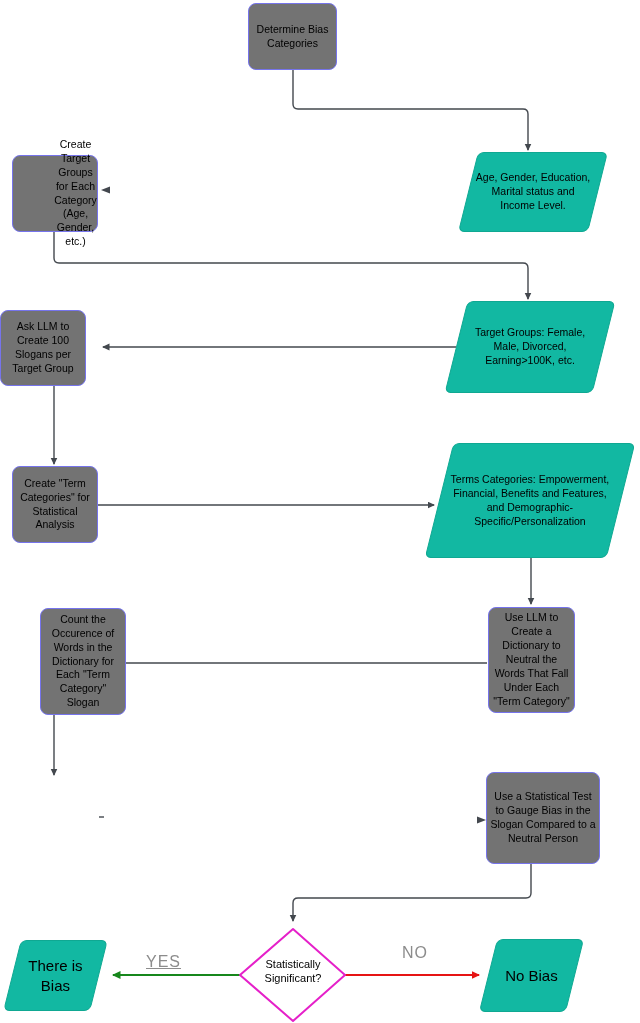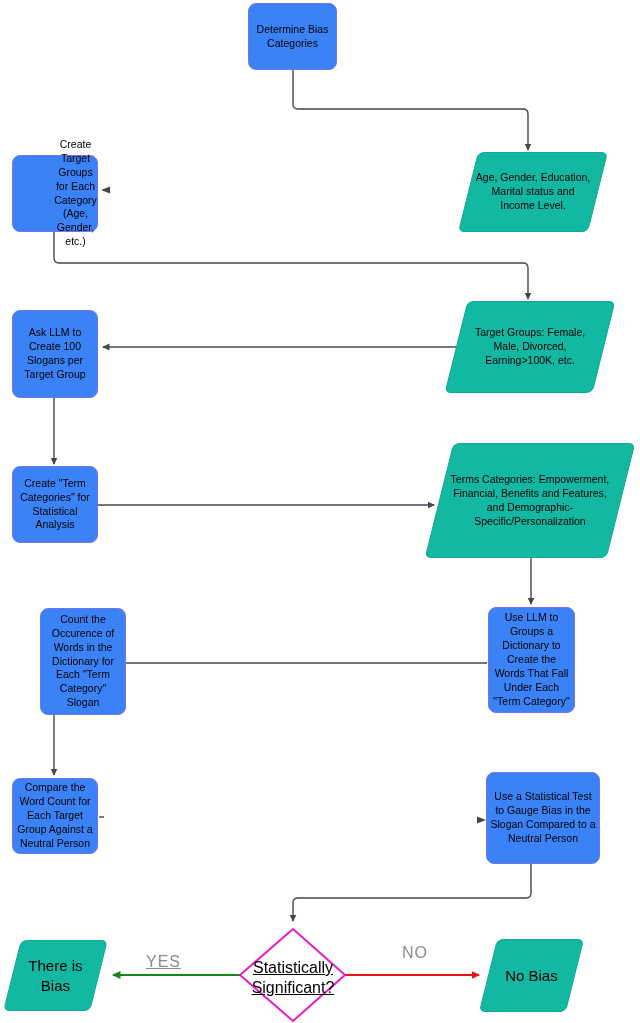--- a/index.html
+++ b/index.html
@@ -2,34 +2,34 @@
 <html><head>
 <meta charset="utf-8">
 <style>
   html,body{margin:0;padding:0;background:#ffffff;}
   .canvas{
     position:relative;width:640px;height:1023px;background:#ffffff;overflow:hidden;
     font-family:"Liberation Sans", sans-serif;color:#000;
   }
   svg.wires{position:absolute;left:0;top:0;width:640px;height:1023px;pointer-events:none;}
   .process{
-    position:absolute;background:#3b82f6;border:1px solid #7674ec;border-radius:8px;
+    position:absolute;background:#737373;border:1px solid #7674ec;border-radius:8px;
     display:flex;align-items:center;justify-content:center;text-align:center;
     font-size:10.5px;line-height:1.32;box-sizing:border-box;padding:2px 3px;
   }
   .para{
     position:absolute;background:#12b8a2;border:1px solid #0fa892;border-radius:6px;
     transform:skewX(-14deg);display:flex;align-items:center;justify-content:center;box-sizing:border-box;
   }
   .para .txt{
     transform:skewX(14deg);text-align:center;font-size:10.5px;line-height:1.32;width:100%;padding:0 4px;box-sizing:border-box;
   }
   .para.result .txt{font-size:15px;}
   .decision-label{
-    position:absolute;text-align:center;font-size:16px;line-height:1.25;text-decoration:underline;
+    position:absolute;text-align:center;font-size:11px;line-height:1.25;
   }
   .edge-label{
     position:absolute;color:#8c8c8c;font-size:16px;letter-spacing:1px;text-align:left;
   }
 </style>
 </head>
 <body>
 
 <div class="canvas">
 
@@ -61,29 +61,28 @@
     <polygon points="486,820 477,816.5 477,823.5" fill="#43484e"></polygon>
     <path d="M240,975 H113" stroke="#17871c" stroke-width="2" fill="none" marker-end="url(#gh)"></path>
     <path d="M345,975 H479" stroke="#e61414" stroke-width="2" fill="none" marker-end="url(#rh)"></path>
     <polygon points="293,929 345,975 293,1021 240,975" fill="#ffffff" stroke="#e520c9" stroke-width="2" stroke-linejoin="round"></polygon>
   </svg>
 
   <div class="process" style="left:248px;top:3px;width:89px;height:67px;">Determine Bias Categories</div>
 
   <div class="process" style="left:12px;top:155px;width:86px;height:77px;padding-left:44px;">Create Target Groups for Each Category (Age, Gender, etc.)</div>
 
-  <div class="process" style="left:12px;top:310px;width:86px;height:88px;">Ask LLM to Create 100 Slogans per Target Group</div>
+  <div class="process" style="left:0;top:310px;width:86px;height:76px;">Ask LLM to Create 100 Slogans per Target Group</div>
 
   <div class="process" style="left:12px;top:466px;width:86px;height:77px;">Create "Term Categories" for Statistical Analysis</div>
 
-  <div class="process" style="left:488px;top:607px;width:87px;height:106px;">Use LLM to Groups a Dictionary to Create the Words That Fall Under Each "Term Category"</div>
+  <div class="process" style="left:488px;top:607px;width:87px;height:106px;">Use LLM to Create a Dictionary to Neutral the Words That Fall Under Each "Term Category"</div>
 
   <div class="process" style="left:12px;top:608px;width:86px;height:107px;margin-left:28px;">Count the Occurence of Words in the Dictionary for Each "Term Category" Slogan</div>
 
-  <div class="process" style="left:12px;top:778px;width:86px;height:76px;">Compare the Word Count for Each Target Group Against a Neutral Person</div>
 
   <div class="process" style="left:486px;top:772px;width:114px;height:92px;">Use a Statistical Test to Gauge Bias in the Slogan Compared to a Neutral Person</div>
 
   <div class="para" style="left:468px;top:152px;width:130px;height:80px;">
     <div class="txt">Age, Gender, Education, Marital status and Income Level.</div>
   </div>
 
   <div class="para" style="left:456px;top:301px;width:148px;height:92px;">
     <div class="txt">Target Groups: Female, Male, Divorced, Earning&gt;100K, etc.</div>
   </div>

